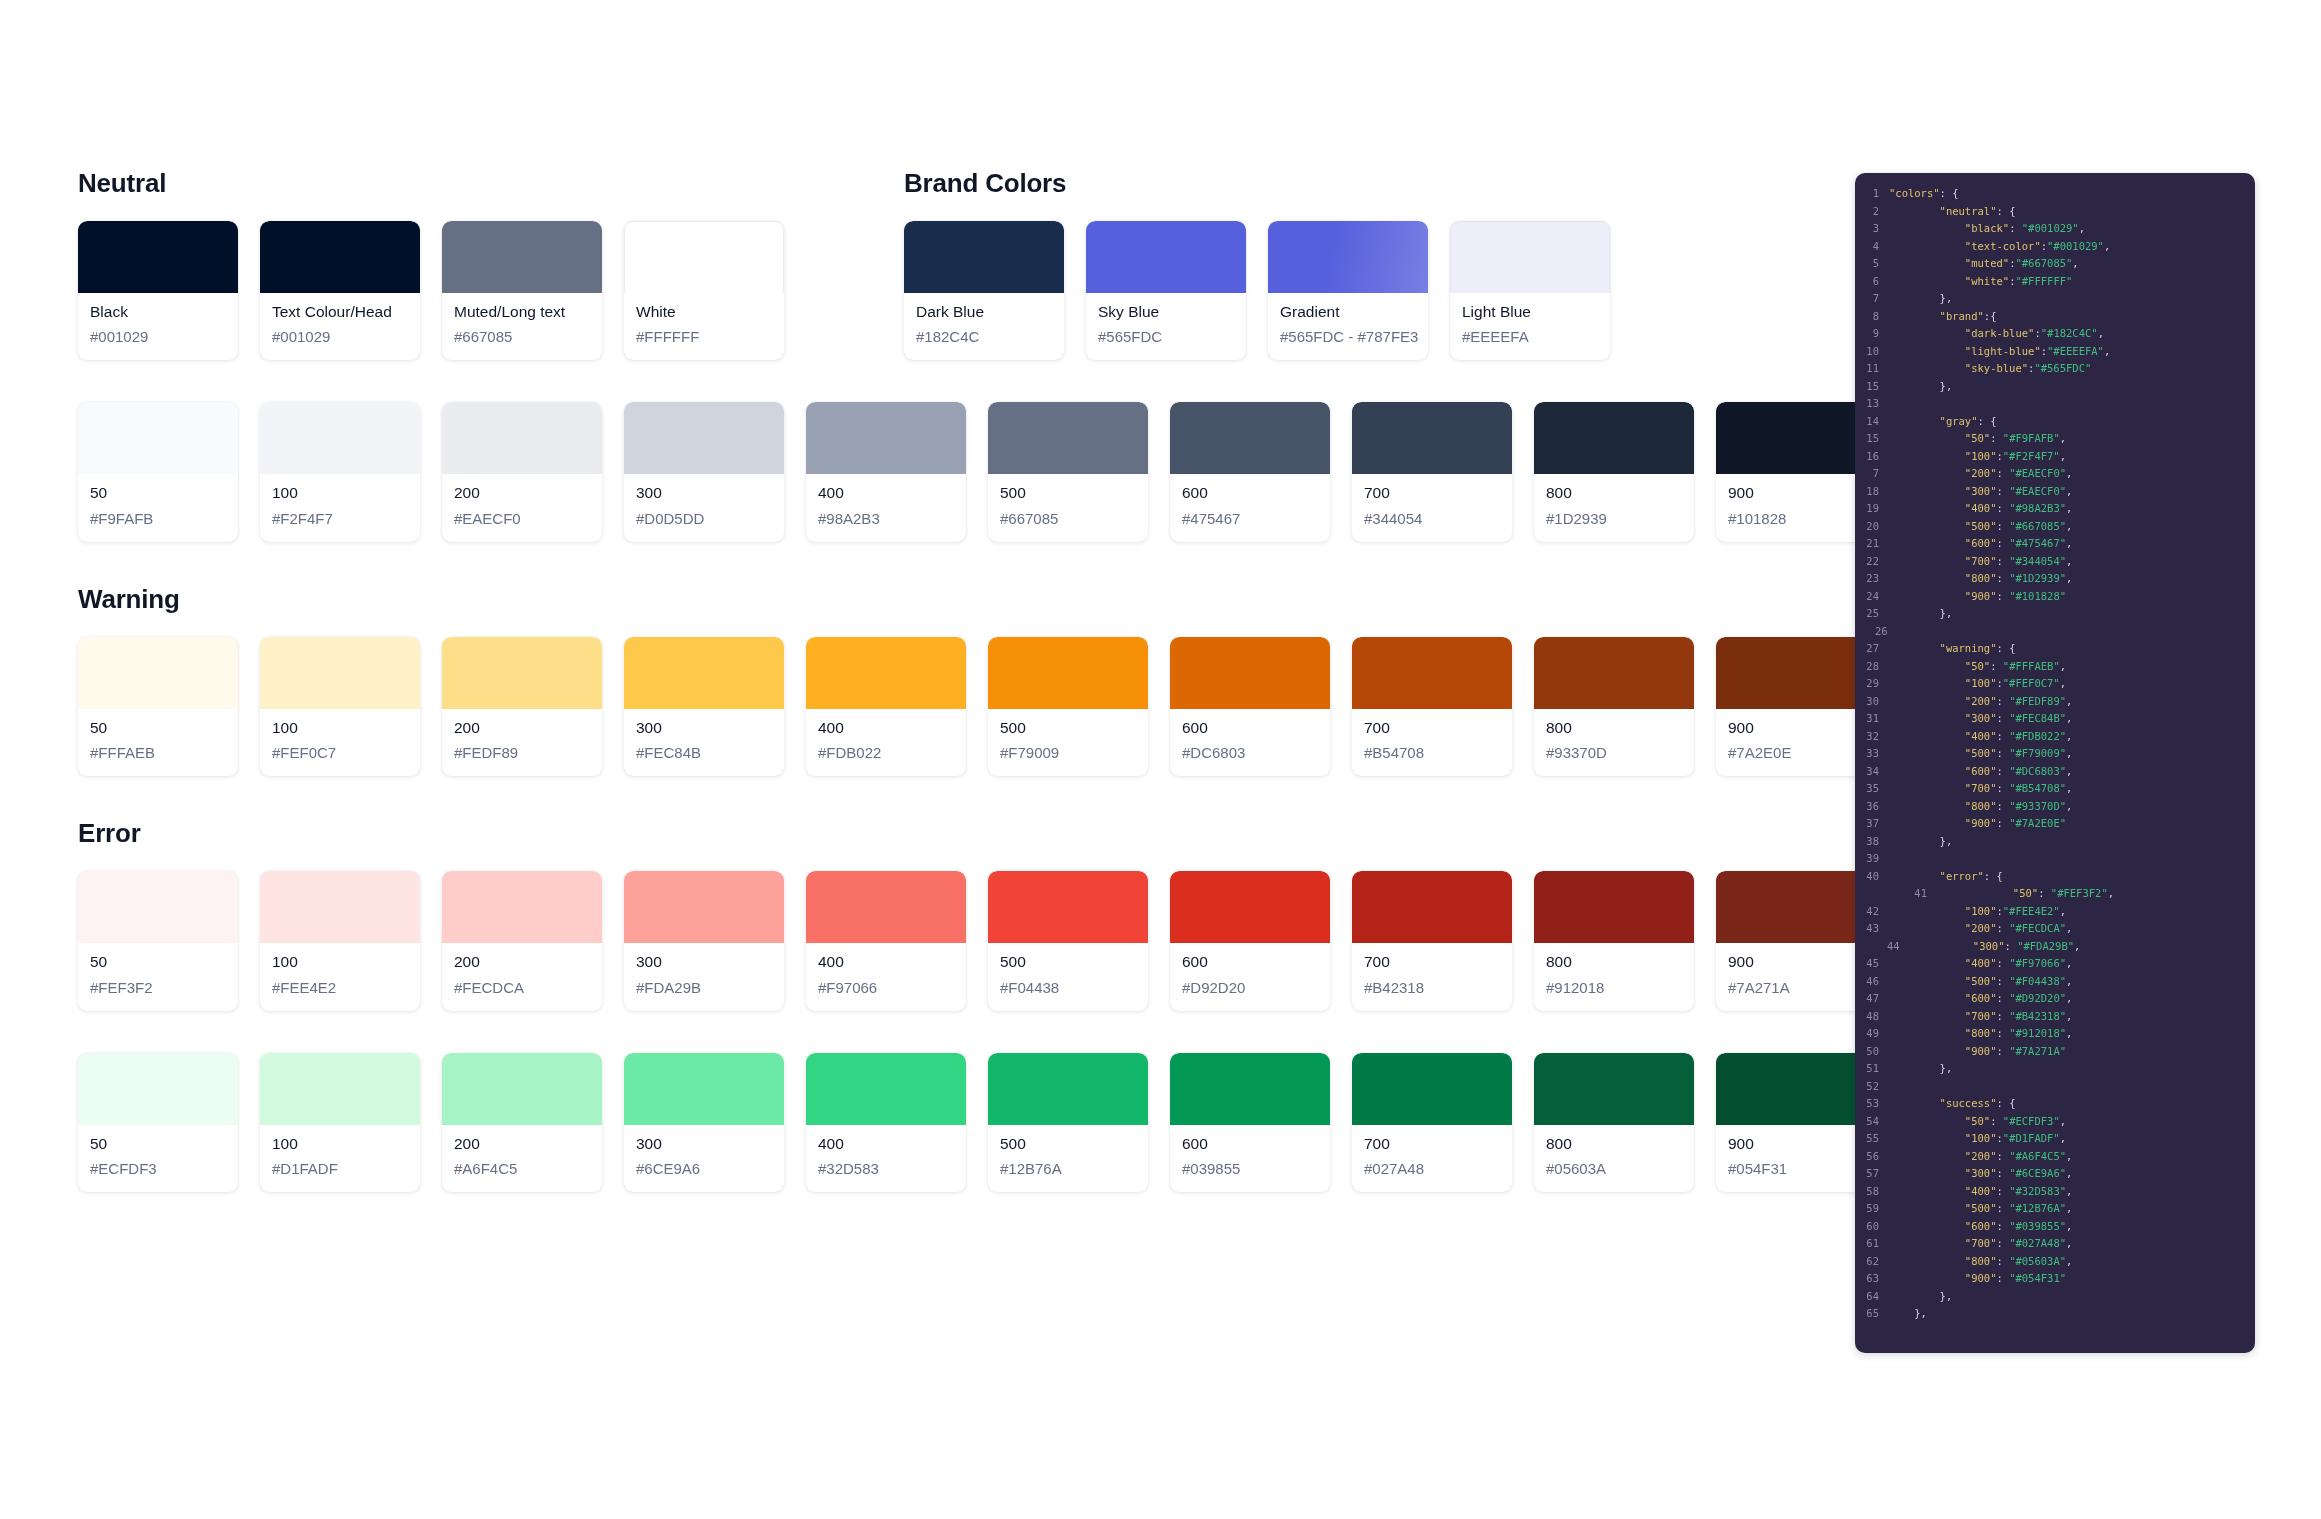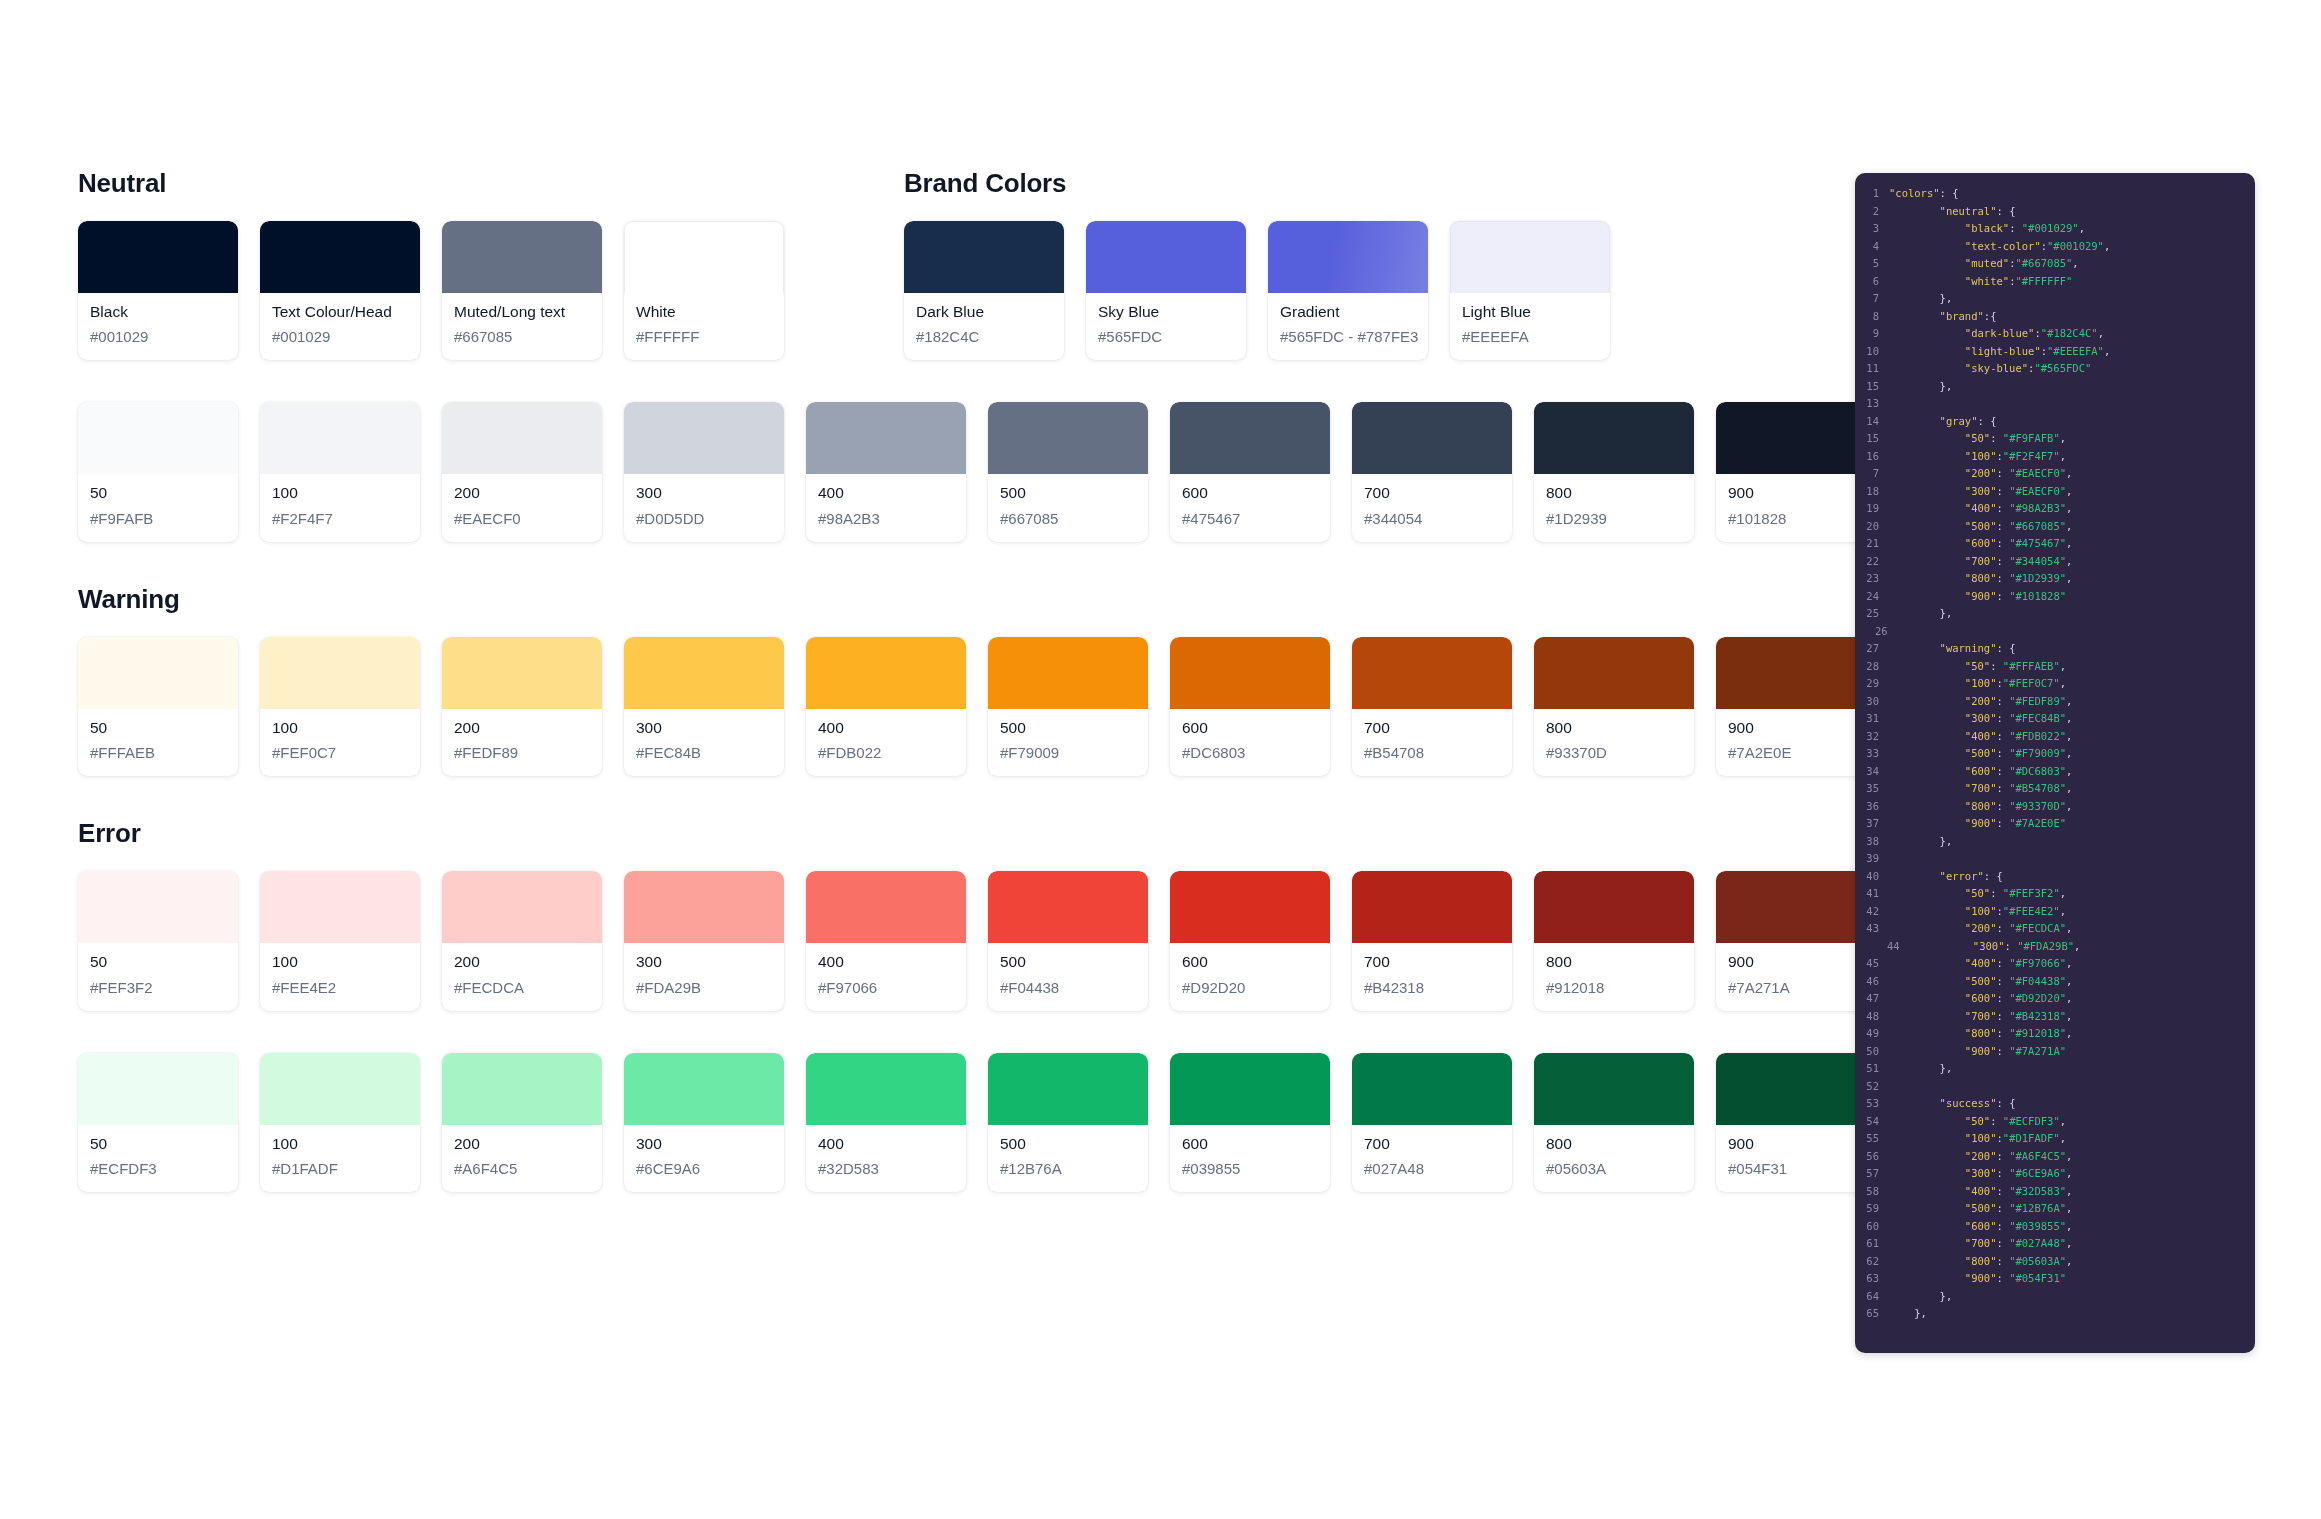--- a/index.html
+++ b/index.html
@@ -534,21 +534,21 @@
       <div class="code-line"><span class="ln" style="color: rgb(143, 138, 168);">31</span><span class="code-text"><span>            </span><span style="color: rgb(224, 196, 108);">"300"</span><span style="color: rgb(215, 211, 232);">: </span><span style="color: rgb(63, 191, 127);">"#FEC84B"</span><span style="color: rgb(215, 211, 232);">,</span></span></div>
       <div class="code-line"><span class="ln" style="color: rgb(143, 138, 168);">32</span><span class="code-text"><span>            </span><span style="color: rgb(224, 196, 108);">"400"</span><span style="color: rgb(215, 211, 232);">: </span><span style="color: rgb(63, 191, 127);">"#FDB022"</span><span style="color: rgb(215, 211, 232);">,</span></span></div>
       <div class="code-line"><span class="ln" style="color: rgb(143, 138, 168);">33</span><span class="code-text"><span>            </span><span style="color: rgb(224, 196, 108);">"500"</span><span style="color: rgb(215, 211, 232);">: </span><span style="color: rgb(63, 191, 127);">"#F79009"</span><span style="color: rgb(215, 211, 232);">,</span></span></div>
       <div class="code-line"><span class="ln" style="color: rgb(143, 138, 168);">34</span><span class="code-text"><span>            </span><span style="color: rgb(224, 196, 108);">"600"</span><span style="color: rgb(215, 211, 232);">: </span><span style="color: rgb(63, 191, 127);">"#DC6803"</span><span style="color: rgb(215, 211, 232);">,</span></span></div>
       <div class="code-line"><span class="ln" style="color: rgb(143, 138, 168);">35</span><span class="code-text"><span>            </span><span style="color: rgb(224, 196, 108);">"700"</span><span style="color: rgb(215, 211, 232);">: </span><span style="color: rgb(63, 191, 127);">"#B54708"</span><span style="color: rgb(215, 211, 232);">,</span></span></div>
       <div class="code-line"><span class="ln" style="color: rgb(143, 138, 168);">36</span><span class="code-text"><span>            </span><span style="color: rgb(224, 196, 108);">"800"</span><span style="color: rgb(215, 211, 232);">: </span><span style="color: rgb(63, 191, 127);">"#93370D"</span><span style="color: rgb(215, 211, 232);">,</span></span></div>
       <div class="code-line"><span class="ln" style="color: rgb(143, 138, 168);">37</span><span class="code-text"><span>            </span><span style="color: rgb(224, 196, 108);">"900"</span><span style="color: rgb(215, 211, 232);">: </span><span style="color: rgb(63, 191, 127);">"#7A2E0E"</span></span></div>
       <div class="code-line"><span class="ln" style="color: rgb(143, 138, 168);">38</span><span class="code-text"><span>        </span><span style="color: rgb(215, 211, 232);">},</span></span></div>
       <div class="code-line"><span class="ln" style="color: rgb(143, 138, 168);">39</span><span class="code-text"><span></span></span></div>
       <div class="code-line"><span class="ln" style="color: rgb(143, 138, 168);">40</span><span class="code-text"><span>        </span><span style="color: rgb(224, 196, 108);">"error"</span><span style="color: rgb(215, 211, 232);">: {</span></span></div>
-      <div class="code-line"><span class="ln" style="color: rgb(143, 138, 168);">41</span><span class="code-text"><span>            </span><span style="color: rgb(224, 196, 108);">"50"</span><span style="color: rgb(215, 211, 232);">: </span><span style="color: rgb(63, 191, 127);">"#FEF3F2"</span><span style="color: rgb(215, 211, 232);">,</span></span></div>
+      <div class="code-line"><span class="ln" style="color: rgb(143, 138, 168); margin-left: 48px;">41</span><span class="code-text"><span>            </span><span style="color: rgb(224, 196, 108);">"50"</span><span style="color: rgb(215, 211, 232);">: </span><span style="color: rgb(63, 191, 127);">"#FEF3F2"</span><span style="color: rgb(215, 211, 232);">,</span></span></div>
       <div class="code-line"><span class="ln" style="color: rgb(143, 138, 168);">42</span><span class="code-text"><span>            </span><span style="color: rgb(224, 196, 108);">"100"</span><span style="color: rgb(215, 211, 232);">:</span><span style="color: rgb(63, 191, 127);">"#FEE4E2"</span><span style="color: rgb(215, 211, 232);">,</span></span></div>
       <div class="code-line"><span class="ln" style="color: rgb(143, 138, 168);">43</span><span class="code-text"><span>            </span><span style="color: rgb(224, 196, 108);">"200"</span><span style="color: rgb(215, 211, 232);">: </span><span style="color: rgb(63, 191, 127);">"#FECDCA"</span><span style="color: rgb(215, 211, 232);">,</span></span></div>
       <div class="code-line"><span class="ln" style="color: rgb(143, 138, 168); padding-left: 32px;">44</span><span class="code-text"><span>            </span><span style="color: rgb(224, 196, 108);">"300"</span><span style="color: rgb(215, 211, 232);">: </span><span style="color: rgb(63, 191, 127);">"#FDA29B"</span><span style="color: rgb(215, 211, 232);">,</span></span></div>
       <div class="code-line"><span class="ln" style="color: rgb(143, 138, 168);">45</span><span class="code-text"><span>            </span><span style="color: rgb(224, 196, 108);">"400"</span><span style="color: rgb(215, 211, 232);">: </span><span style="color: rgb(63, 191, 127);">"#F97066"</span><span style="color: rgb(215, 211, 232);">,</span></span></div>
       <div class="code-line"><span class="ln" style="color: rgb(143, 138, 168);">46</span><span class="code-text"><span>            </span><span style="color: rgb(224, 196, 108);">"500"</span><span style="color: rgb(215, 211, 232);">: </span><span style="color: rgb(63, 191, 127);">"#F04438"</span><span style="color: rgb(215, 211, 232);">,</span></span></div>
       <div class="code-line"><span class="ln" style="color: rgb(143, 138, 168);">47</span><span class="code-text"><span>            </span><span style="color: rgb(224, 196, 108);">"600"</span><span style="color: rgb(215, 211, 232);">: </span><span style="color: rgb(63, 191, 127);">"#D92D20"</span><span style="color: rgb(215, 211, 232);">,</span></span></div>
       <div class="code-line"><span class="ln" style="color: rgb(143, 138, 168);">48</span><span class="code-text"><span>            </span><span style="color: rgb(224, 196, 108);">"700"</span><span style="color: rgb(215, 211, 232);">: </span><span style="color: rgb(63, 191, 127);">"#B42318"</span><span style="color: rgb(215, 211, 232);">,</span></span></div>
       <div class="code-line"><span class="ln" style="color: rgb(143, 138, 168);">49</span><span class="code-text"><span>            </span><span style="color: rgb(224, 196, 108);">"800"</span><span style="color: rgb(215, 211, 232);">: </span><span style="color: rgb(63, 191, 127);">"#912018"</span><span style="color: rgb(215, 211, 232);">,</span></span></div>
       <div class="code-line"><span class="ln" style="color: rgb(143, 138, 168);">50</span><span class="code-text"><span>            </span><span style="color: rgb(224, 196, 108);">"900"</span><span style="color: rgb(215, 211, 232);">: </span><span style="color: rgb(63, 191, 127);">"#7A271A"</span></span></div>
       <div class="code-line"><span class="ln" style="color: rgb(143, 138, 168);">51</span><span class="code-text"><span>        </span><span style="color: rgb(215, 211, 232);">},</span></span></div>

